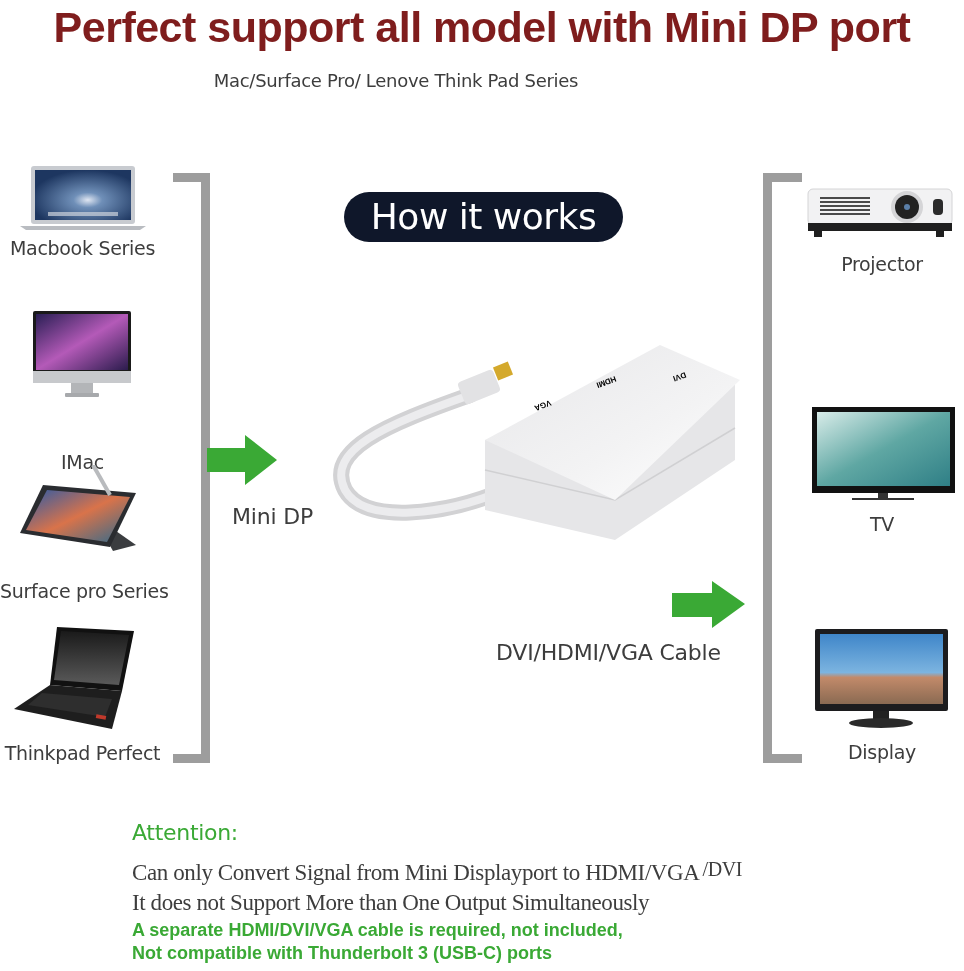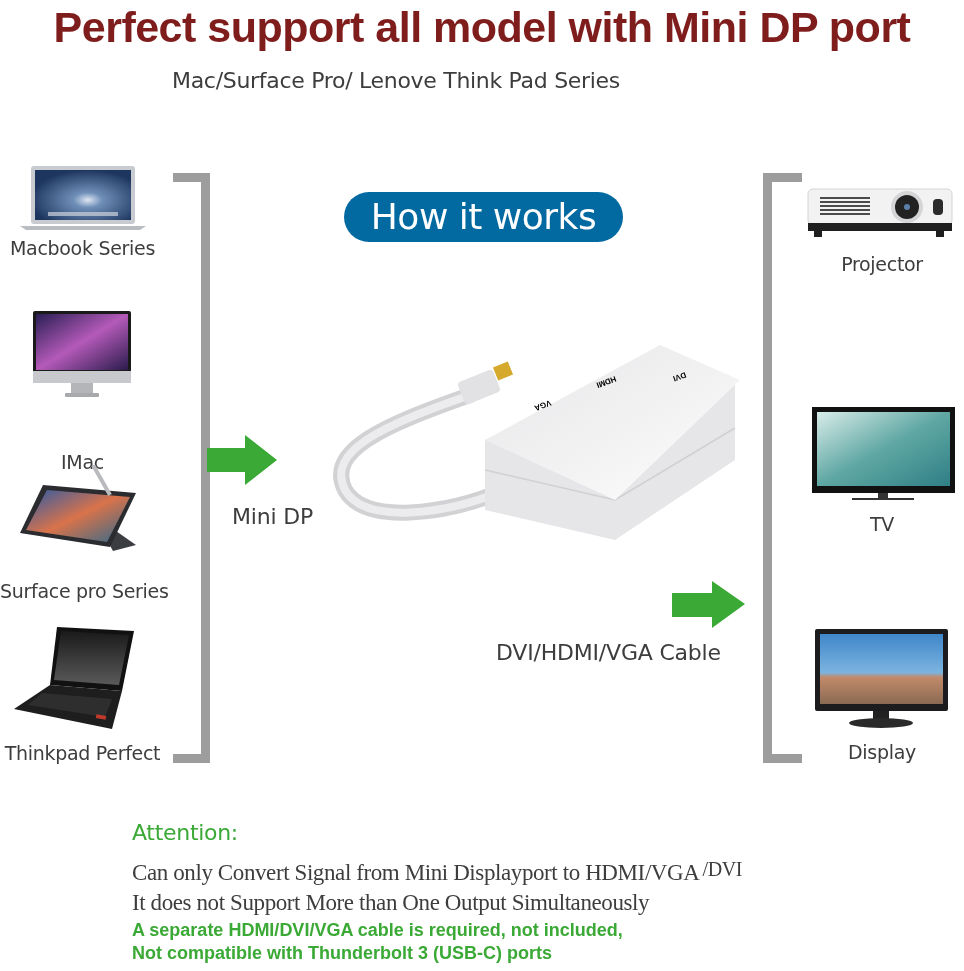--- a/index.html
+++ b/index.html
@@ -7,33 +7,33 @@
   body { position: relative; font-family: "DejaVu Sans", sans-serif; color: #3d3d3d; }
   .abs { position: absolute; }
 
   .title {
     left: 0; top: 2px; width: 964px; text-align: center;
     font-family: "Liberation Sans", sans-serif; font-weight: bold;
     font-size: 43px; letter-spacing: -0.5px; color: #7f1d1d; line-height: 50px;
   }
   .subtitle {
     left: 0; top: 66px; width: 792px; text-align: center;
-    font-size: 22px; color: #3d3d3d; line-height: 30px; letter-spacing: -0.3px;
+    font-size: 18px; color: #3d3d3d; line-height: 30px; letter-spacing: -0.3px;
   }
 
   
   .br { background: #9d9d9d; }
 
   
   .dlabel { font-size: 19px; color: #3d3d3d; text-align: center; line-height: 24px; letter-spacing: -0.3px; white-space: nowrap; }
 
   
   .pill {
     left: 344px; top: 192px; width: 279px; height: 50px; border-radius: 25px;
-    background: #0369a1; color: #ffffff; font-size: 36px; text-align: center;
+    background: #0f172a; color: #ffffff; font-size: 36px; text-align: center;
     line-height: 50px; letter-spacing: -0.5px;
   }
 
   .arrow-label { font-size: 22px; color: #3d3d3d; white-space: nowrap; letter-spacing: -0.2px; margin-left: 10px; }
 
   .attn-head { left: 132px; top: 820px; font-size: 22px; color: #3aa935; letter-spacing: -0.3px; }
   .attn-line { left: 132px; font-size: 23px; color: #3d3d3d; letter-spacing: -0.4px; white-space: nowrap; font-family: Liberation Serif, serif; }
   .attn-green { left: 132px; font-family: "Liberation Sans", sans-serif; font-weight: bold; font-size: 18px; color: #3aa935; white-space: nowrap; }
 
   .port-text { font-size: 8px; color: #555; font-family: "Liberation Sans", sans-serif; font-weight: bold; }

